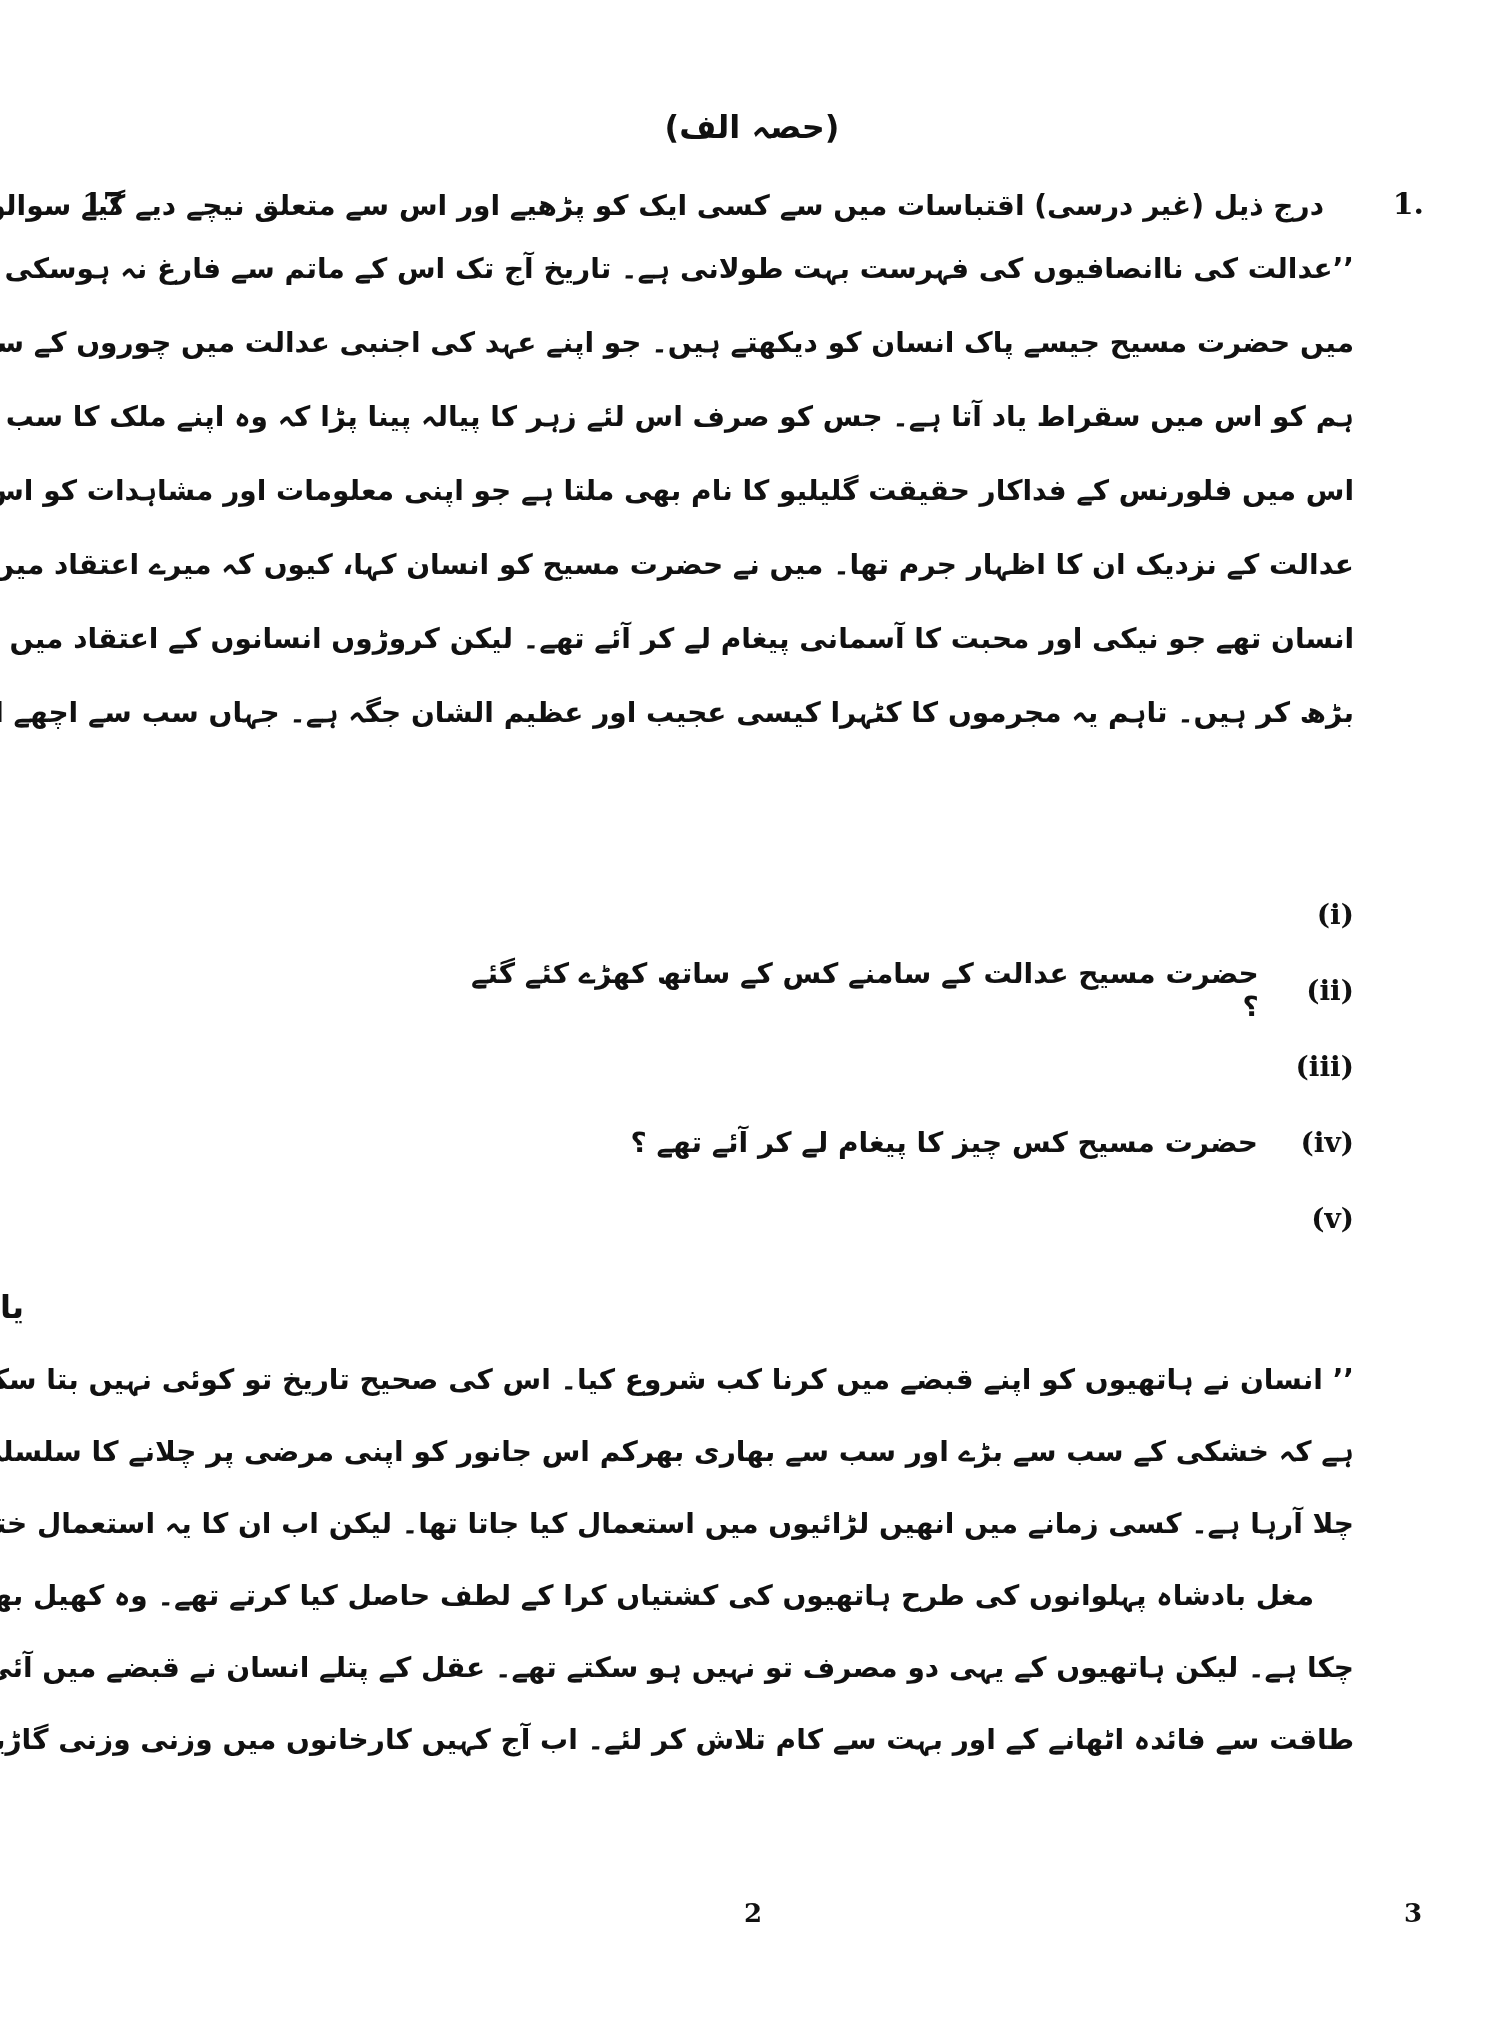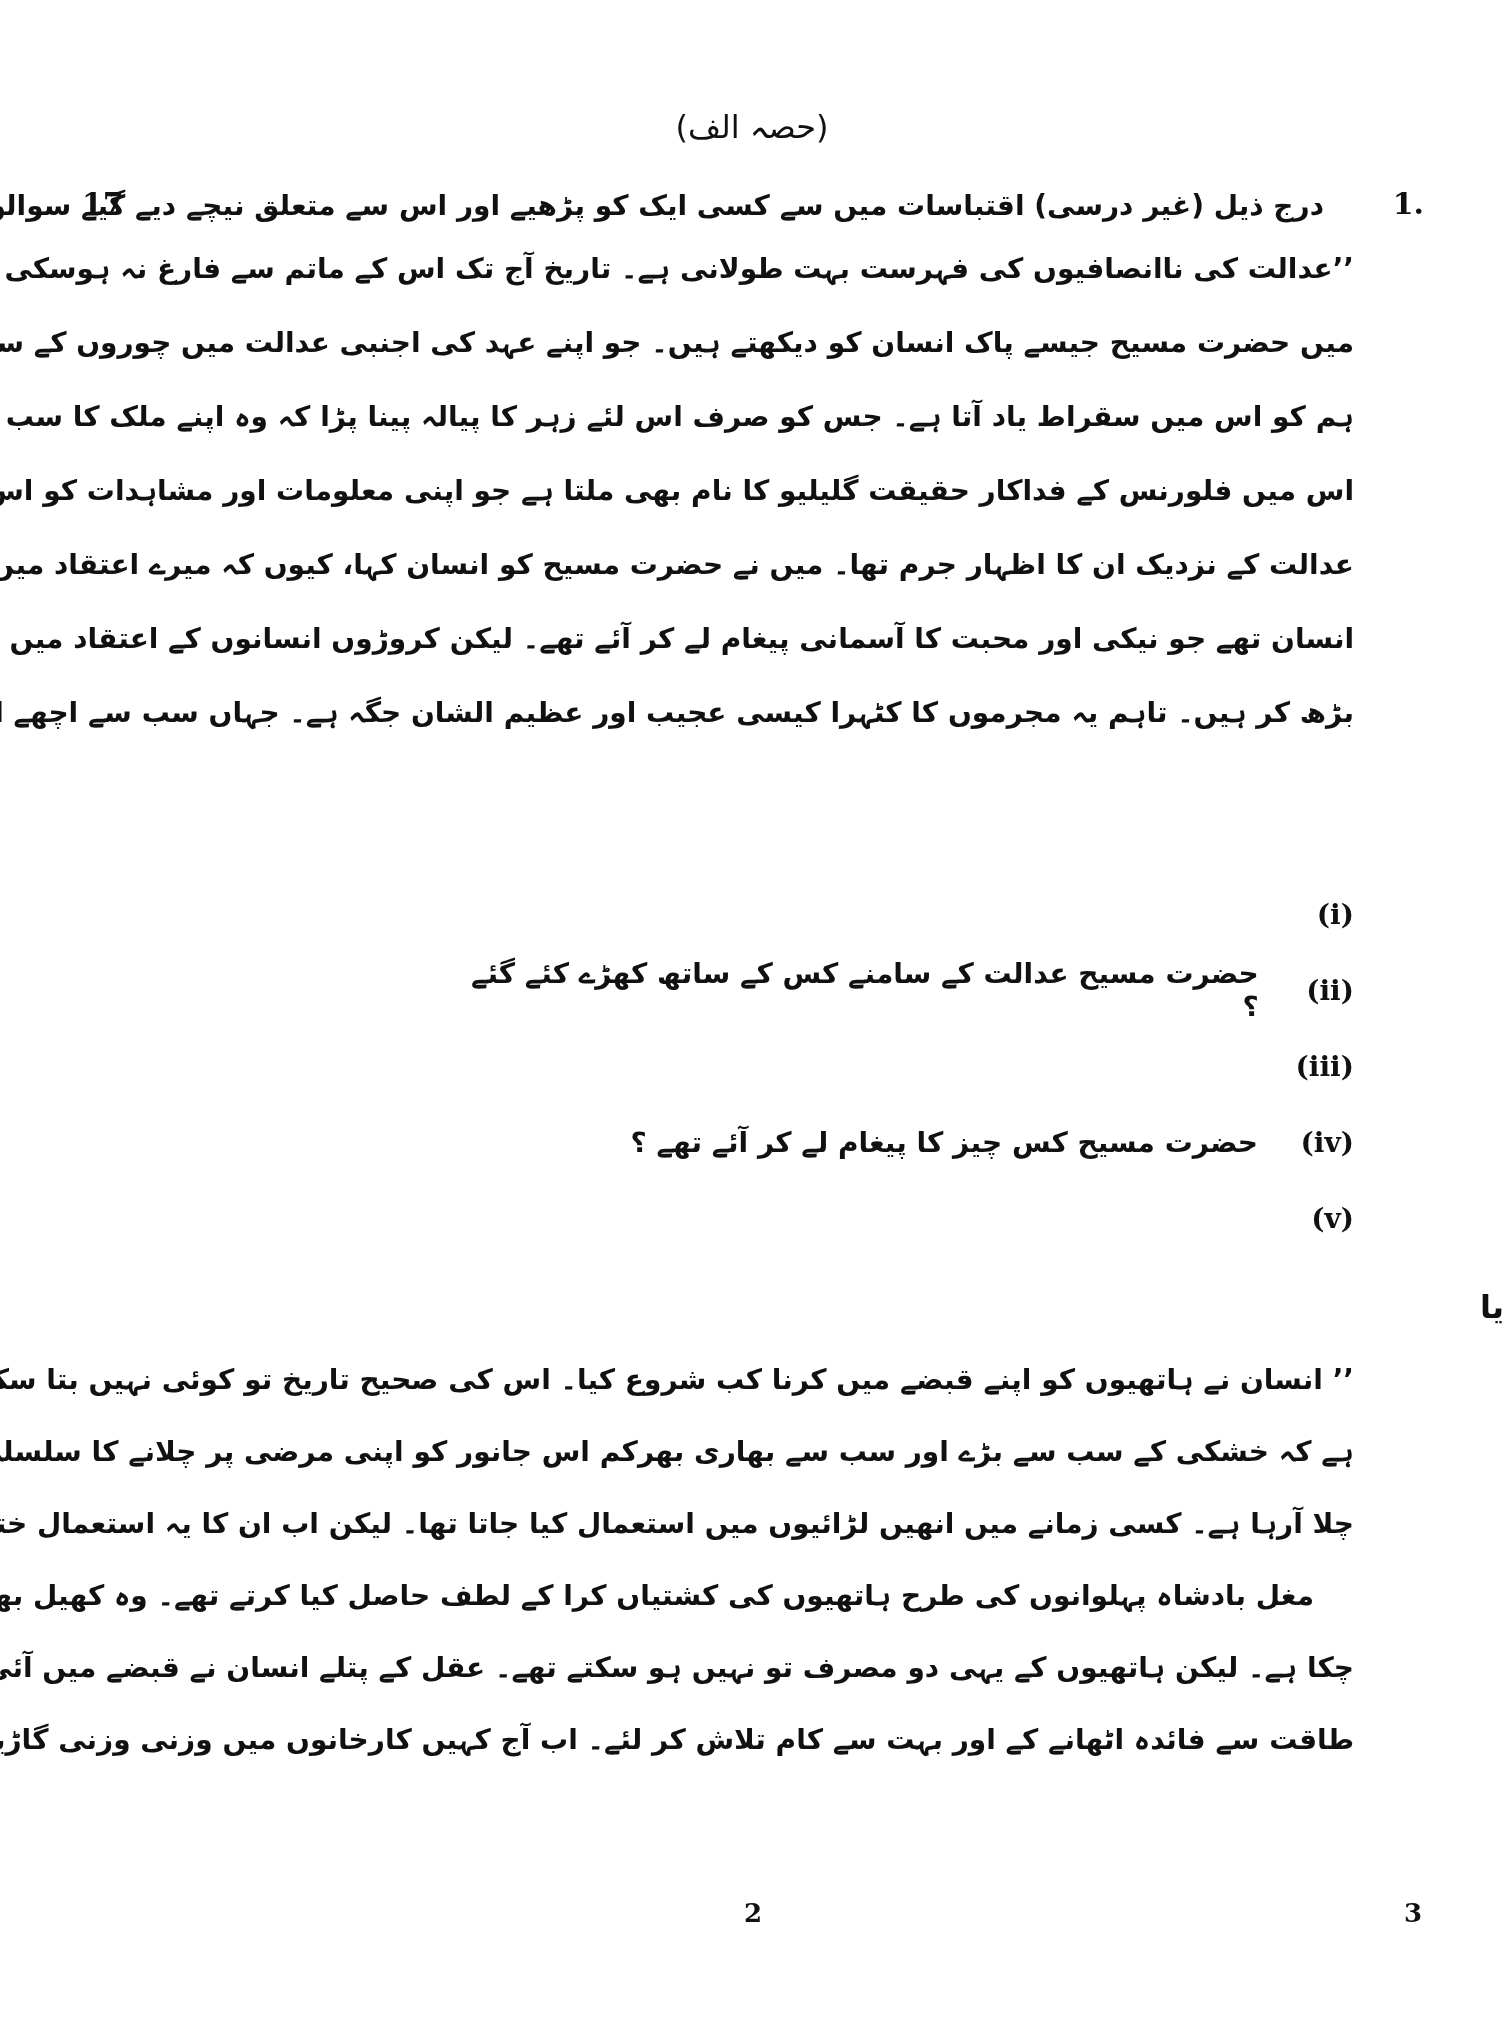--- a/index.html
+++ b/index.html
@@ -21,21 +21,21 @@
       width: 1504px;
       height: 2034px;
     }
     .section-title {
       position: absolute;
       top: 108px;
       left: 0;
       width: 1504px;
       text-align: center;
       font-size: 32px;
-      font-weight: normal;
+      font-weight: bold;
       direction: rtl;
     }
     .q-number {
       position: absolute;
       top: 186px;
       right: 80px;
       font-family: "DejaVu Serif", serif;
       font-weight: bold;
       font-size: 30px;
       direction: ltr;
@@ -99,21 +99,21 @@
       direction: ltr;
       width: 70px;
       text-align: right;
       margin-left: 26px;
     }
     .or-label {
       position: absolute;
       top: 1288px;
       left: 0;
       width: 1504px;
-      text-align: right;
+      text-align: left;
       font-size: 32px;
       font-weight: bold;
       direction: rtl;
     }
     .passage-b { top: 1344px; right: 150px; width: 1220px; }
     .passage-b .line { height: 72px; line-height: 72px; }
     .passage-b .indent { padding-right: 40px; }
     .page-num {
       position: absolute;
       top: 1898px;

